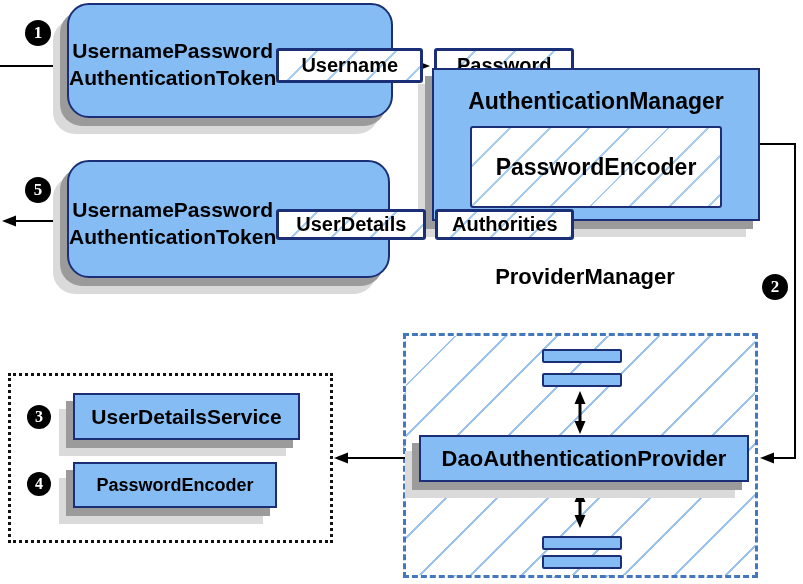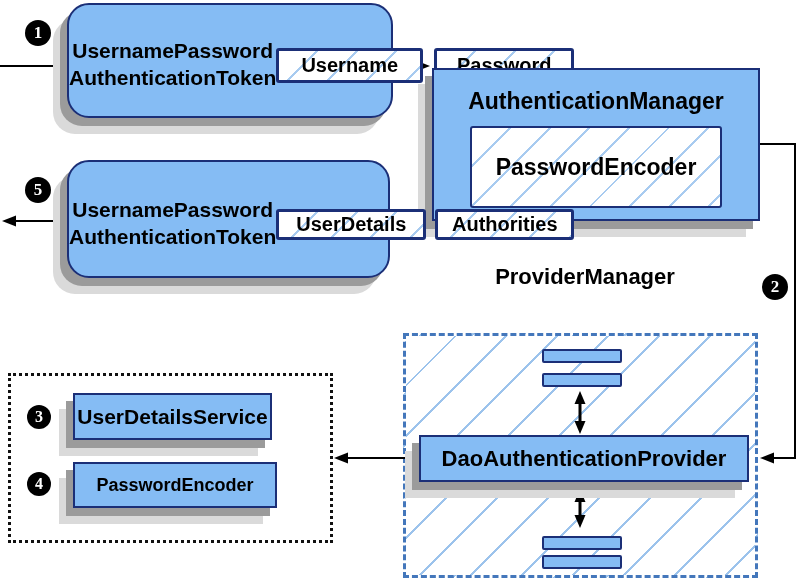--- a/index.html
+++ b/index.html
@@ -128,17 +128,17 @@
     <div>ProviderManager</div>
   </div>
 
   <div class="bar z2" style="top:349px;"></div>
   <div class="bar z2" style="top:373px;"></div>
   <div class="bar z2" style="top:536px;"></div>
   <div class="bar z2" style="top:555px;"></div>
 
   <div class="bluebox shadow2 z2 abs" style="left:419px;top:435px;width:330px;height:47px;font-size:22px;">DaoAuthenticationProvider</div>
 
-  <div class="bluebox shadow2 z2 abs" style="left:73px;top:393px;width:199px;height:47px;font-size:21px;">UserDetailsService</div>
+  <div class="bluebox shadow2 z2 abs" style="left:73px;top:393px;width:227px;height:47px;font-size:21px;">UserDetailsService</div>
 
   <div class="bluebox shadow2 z2 abs" style="left:73px;top:462px;width:204px;height:46px;font-size:18px;">PasswordEncoder</div>
 
 </div>
 
 </body></html>

